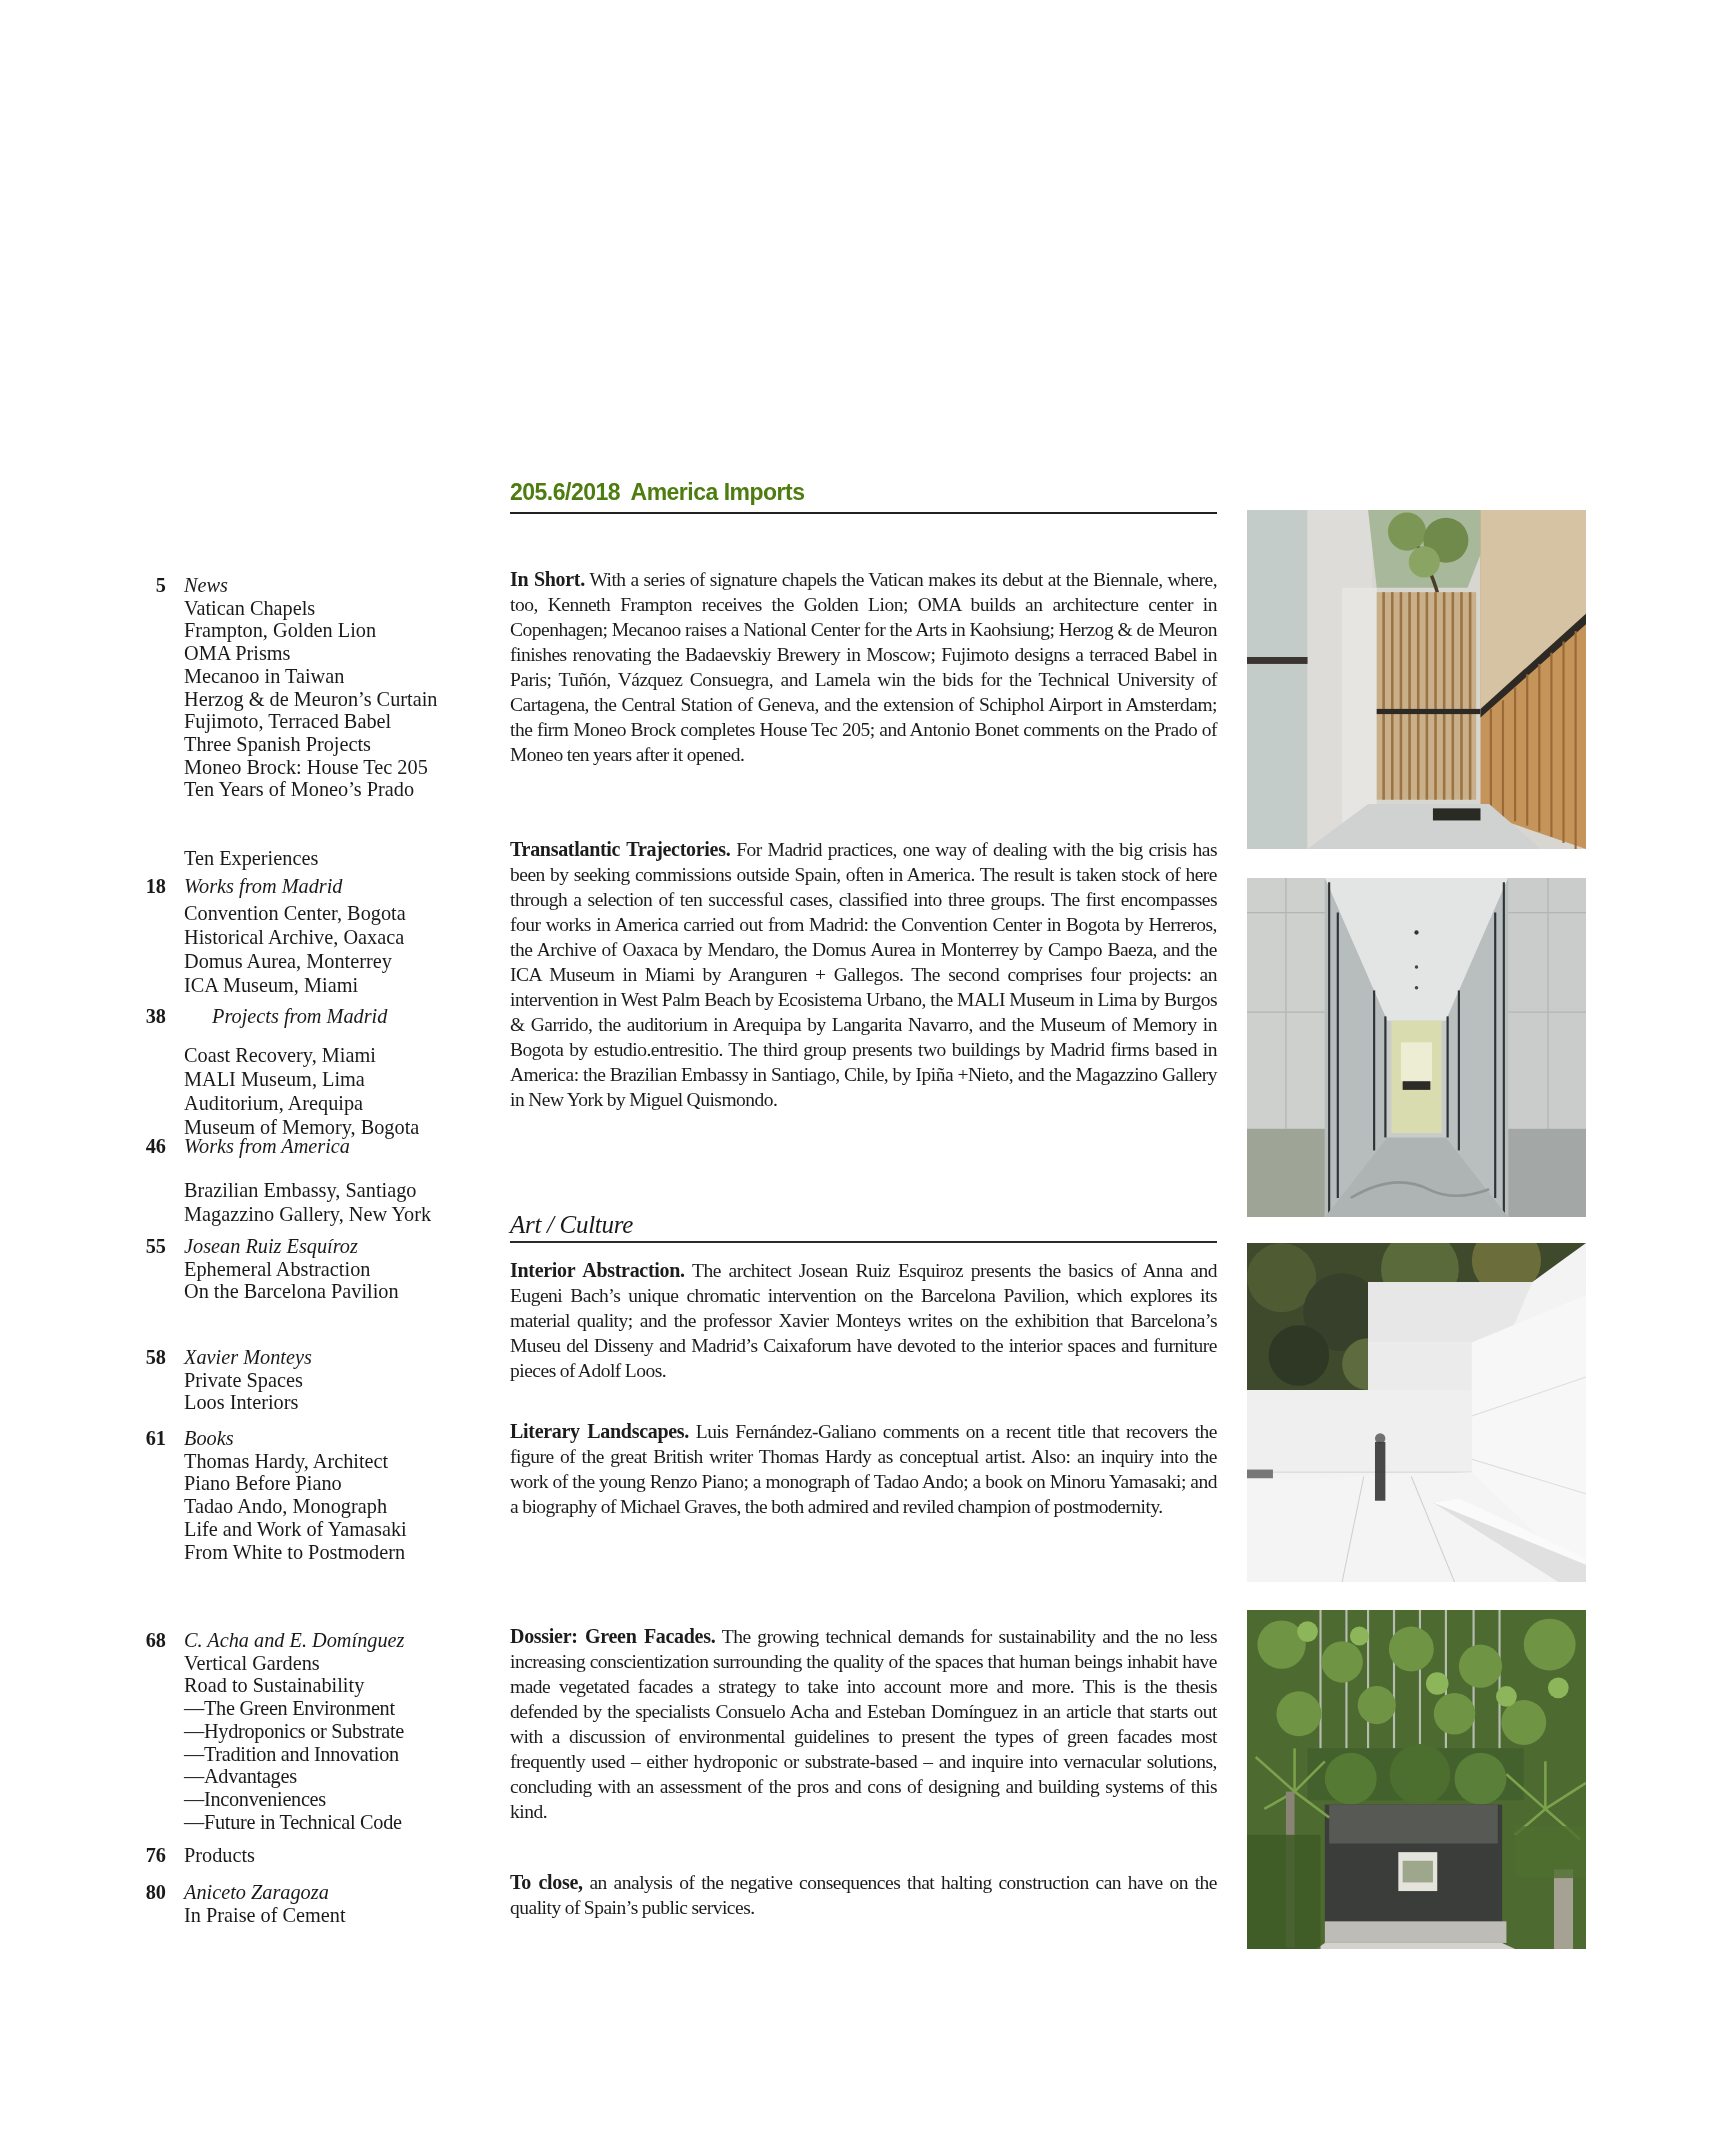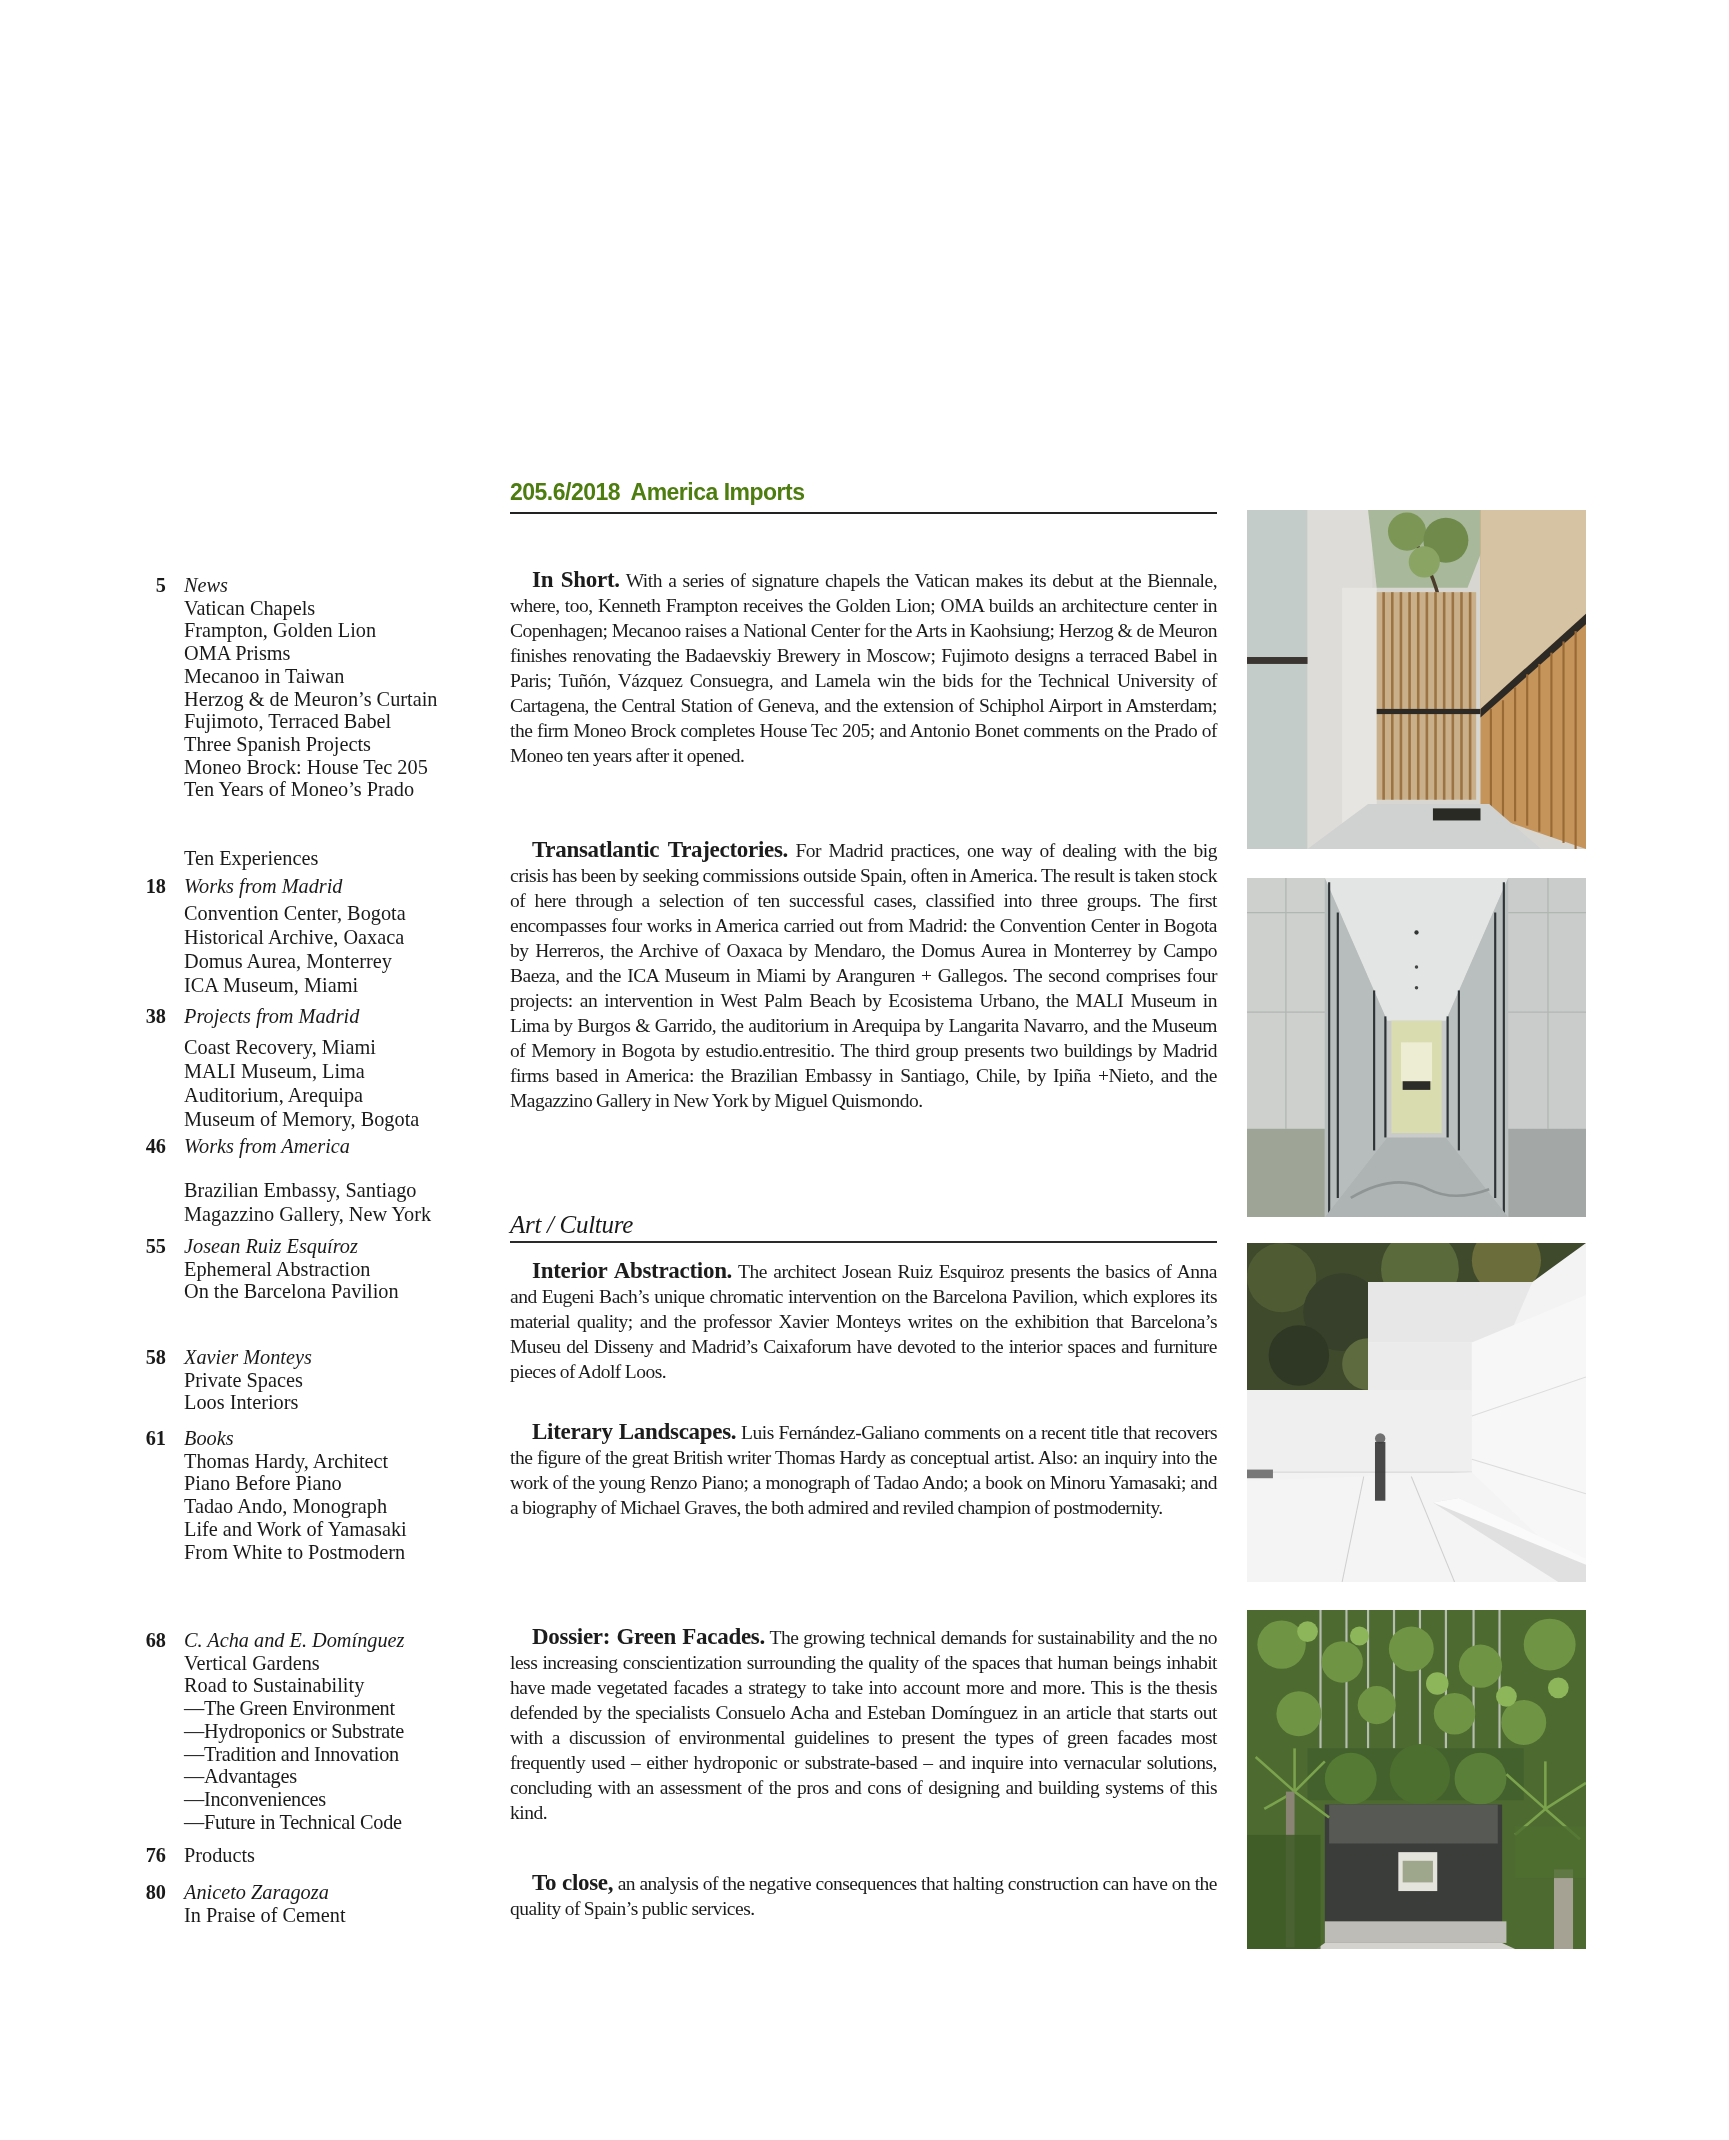--- a/index.html
+++ b/index.html
@@ -30,21 +30,21 @@
   .toc-text.sub { letter-spacing:-0.3px; }
 
   
   .col { left:510px; width:707px; }
   .para {
     position:absolute; left:0; width:707px;
     font-size:19.5px; line-height:25px; text-align:justify;
     letter-spacing:-0.5px; word-spacing:-0.4px;
     color:#1c1c1c;
   }
-  .para .lead { font-weight:bold; font-size:23px; letter-spacing:-0.3px; word-spacing:0;margin-left:22px; }
+  .para .lead { font-weight:bold; font-size:20px; letter-spacing:-0.3px; word-spacing:0; }
   .section-head {
     position:absolute; left:0; width:707px; height:31px;
     border-bottom:2.2px solid #2a2a2a;
     font-style:italic; font-size:25px; line-height:29px; letter-spacing:-0.3px;
   }
 
   
   .photo { position:absolute; left:1247px; width:339px; height:339px; overflow:hidden; }
   .photo svg { display:block; width:100%; height:100%; }
 </style>
@@ -124,21 +124,21 @@
         <span class="toc-num"></span>
         <span class="toc-text">Domus Aurea, Monterrey</span>
       </div>
     <div class="toc-row" style="line-height:24px;">
         <span class="toc-num"></span>
         <span class="toc-text">ICA Museum, Miami</span>
       </div>
   </div>
 
   <div class="toc-group" style="top:1005px;">
-    <div class="toc-row" style="margin-bottom:7px;">
+    <div class="toc-row" style="margin-bottom:15px;gap:28px;">
         <span class="toc-num">38</span>
         <span class="toc-text it">Projects from Madrid</span>
       </div>
     <div class="toc-row" style="line-height:24px;">
         <span class="toc-num"></span>
         <span class="toc-text">Coast Recovery, Miami</span>
       </div>
     <div class="toc-row" style="line-height:24px;">
         <span class="toc-num"></span>
         <span class="toc-text">MALI Museum, Lima</span>

